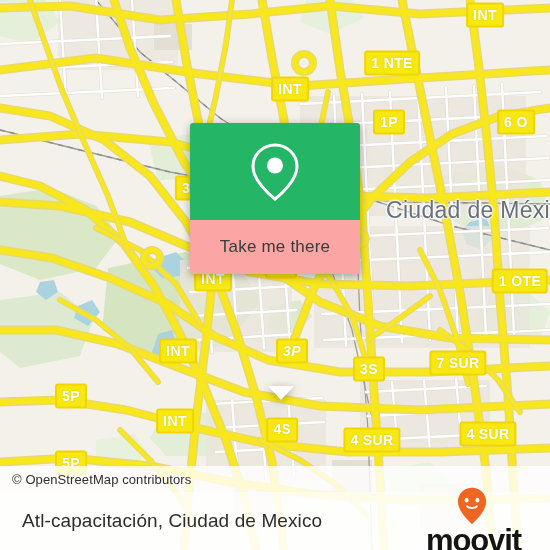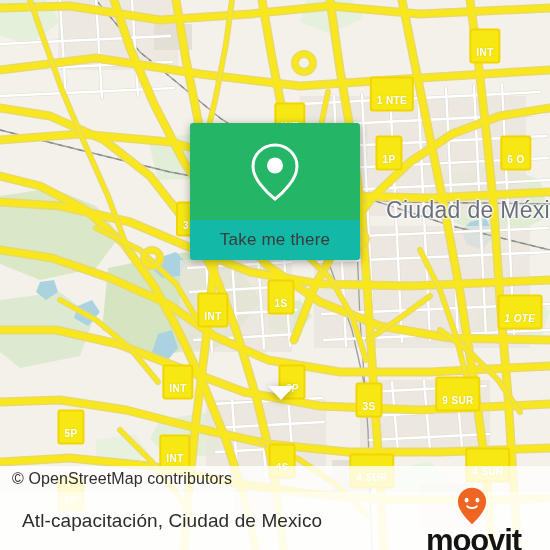--- a/index.html
+++ b/index.html
@@ -14,30 +14,29 @@
   #map{position:absolute;inset:0;background:#f4f1ea;overflow:hidden;}
   #map svg{position:absolute;inset:0;display:block;}
 
   
   .shield{
     position:absolute;
     background:#f7e814;
     border:2px solid #f0d500;
     border-radius:3px;
     color:#ffffff;
-    font-size:10px;
+    font-size:14px;
     font-weight:bold;
     letter-spacing:.4px;
     line-height:1;
-    padding:17px 5px 4px;
+    padding:3px 5px 4px;
     white-space:nowrap;
     text-shadow:0 0 2px rgba(190,165,0,.45);
     transform:translate(-50%,-50%);
     box-sizing:border-box;
-    margin-top:31px;
   }
 
   
   .city-label{
     position:absolute;
     transform:translateY(-50%);
     color:#68707b;
     font-size:23px;
     letter-spacing:.3px;
     white-space:nowrap;
@@ -50,44 +49,44 @@
     left:190px;top:123px;width:170px;
     filter:drop-shadow(0 2px 4px rgba(0,0,0,.32));
   }
   .popup-head{
     background:#25b566;
     border-radius:3px 3px 0 0;
     height:97px;
     display:flex;align-items:center;justify-content:center;
   }
   .popup-foot{
-    background:#14b8a6;
+    background:#fca5a5;
     border-radius:0 0 3px 3px;
-    height:40px;
+    height:54px;
     display:flex;align-items:center;justify-content:center;text-align:right;
   }
   .popup-foot span{
     color:#3b3b3b;font-size:17px;letter-spacing:.2px;
   }
   .popup-tail{
     position:absolute;left:78px;top:263px;
     width:0;height:0;
     border-left:13px solid transparent;
     border-right:13px solid transparent;
     border-top:14px solid #fdfdfd;
   }
 
   
   #attribution{
     position:absolute;left:0;top:466px;width:550px;height:26px;
     background:rgba(255,255,255,.80);
     display:flex;align-items:center;
   }
   #attribution span{
-    padding-left:12px;color:#2f2f2f;font-size:16px;letter-spacing:.1px;
+    padding-left:12px;color:#2f2f2f;font-size:13px;letter-spacing:.1px;
   }
 
   
   #footer{
     position:absolute;left:0;top:492px;width:550px;height:58px;
     background:rgba(255,255,255,.90);
     display:flex;align-items:center;justify-content:space-between;
   }
   #footer-title{
     padding-left:22px;color:#2d2d2d;font-size:19px;letter-spacing:.1px;
@@ -345,27 +344,27 @@
 
     <div class="city-label" style="left:386px;top:210px;">Ciudad de México</div>
 
     <div id="shield-layer">
         <div class="shield" style="left: 290px; top: 89px;">INT</div>
         <div class="shield" style="left: 392px; top: 63px;">1 NTE</div>
         <div class="shield" style="left: 485px; top: 15px;">INT</div>
         <div class="shield" style="left: 389px; top: 122px;">1P</div>
         <div class="shield" style="left: 516px; top: 122px;">6 O</div>
         <div class="shield" style="left: 186px; top: 188px;">3</div>
-        <div class="shield" style="left: 520px; top: 281px; font-style: italic;">1 OTE</div>
+        <div class="shield" style="left: 520px; top: 281px;">1 OTE</div>
         <div class="shield" style="left: 213px; top: 279px;">INT</div>
         <div class="shield" style="left: 281px; top: 266px;">1S</div>
         <div class="shield" style="left: 178px; top: 351px;">INT</div>
         <div class="shield" style="left: 292px; top: 351px; font-style: italic;">3P</div>
         <div class="shield" style="left: 369px; top: 369px;">3S</div>
-        <div class="shield" style="left: 458px; top: 363px;">9 SUR</div>
+        <div class="shield" style="left: 458px; top: 363px;">7 SUR</div>
         <div class="shield" style="left: 71px; top: 396px;">5P</div>
         <div class="shield" style="left: 175px; top: 421px;">INT</div>
         <div class="shield" style="left: 282px; top: 430px; font-family: Liberation Mono, monospace;">4S</div>
         <div class="shield" style="left: 372px; top: 440px;">4 SUR</div>
         <div class="shield" style="left: 488px; top: 434px;">4 SUR</div>
         <div class="shield" style="left: 71px; top: 463px;">5P</div>
       </div>
   </div>
 
   <div id="popup">

